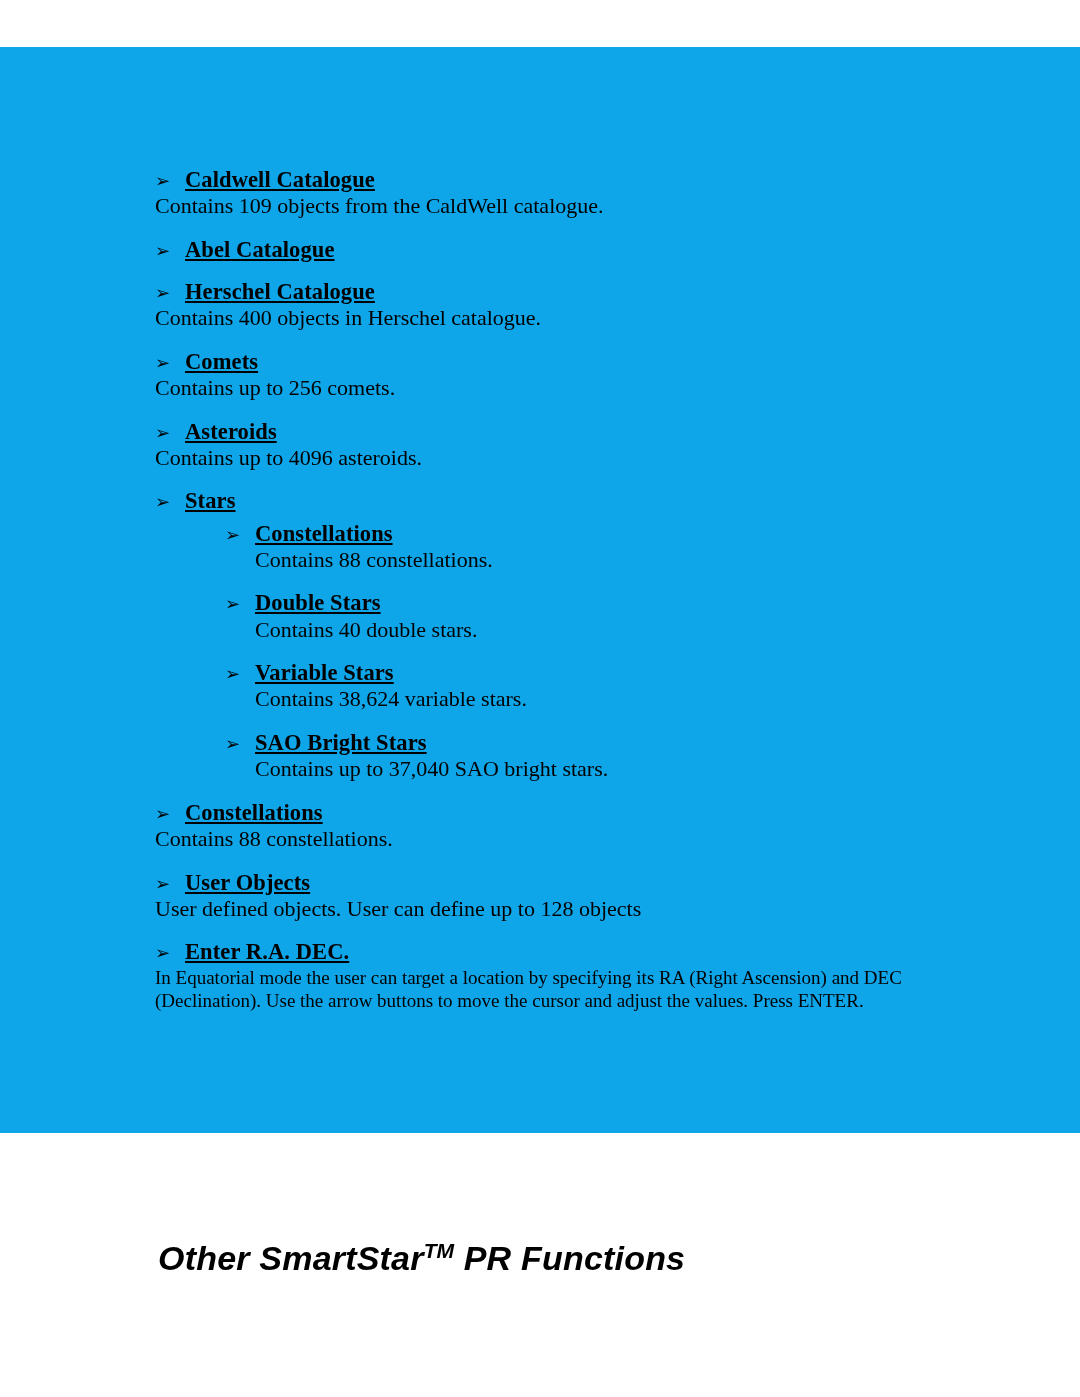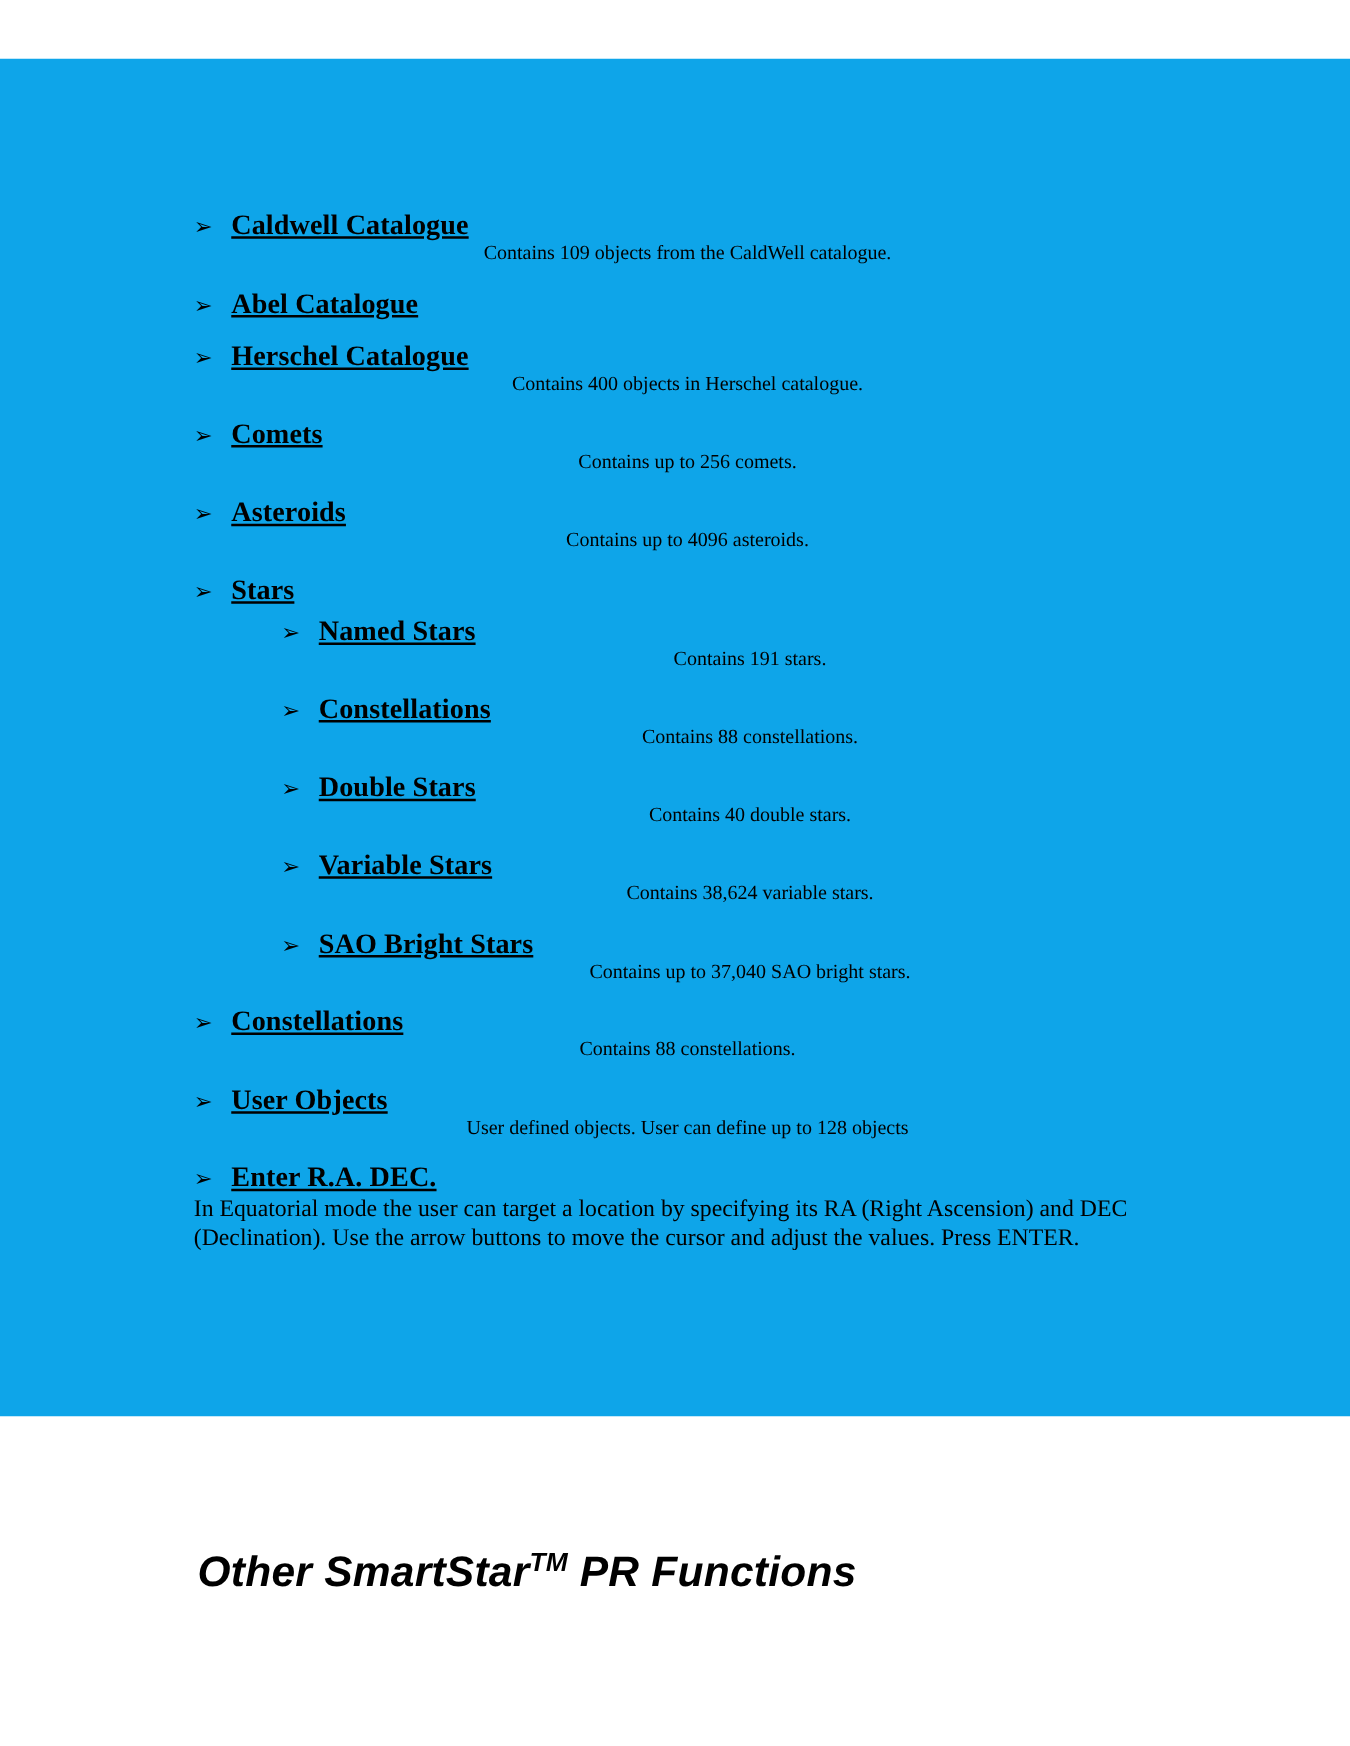--- a/index.html
+++ b/index.html
@@ -63,25 +63,25 @@
 
   .head-text {
     font-size: 22.5px;
     font-weight: bold;
     text-decoration: underline;
     letter-spacing: 0.1px;
   }
 
   .entry-body {
     display: block;
-    font-size: 16px;
+    font-size: 22px;
     line-height: 1.21;
     margin: 1px 0 0 0;
     padding: 0;
-    text-align: center;
+    text-align: left;
   }
   
   .entry.level-1 > .entry-body {
     margin-left: 0;
   }
   
   .entry.level-2 > .entry-body {
     margin-left: 30px;
   }
 
@@ -160,26 +160,20 @@
       <div class="entry-body">Contains up to 4096 asteroids.</div>
     </div>
 
     <div class="entry level-1 has-children">
       <div class="entry-head">
         <span class="bullet">➢</span><span class="head-text">Stars</span>
       </div>
 
       <div class="children">
 
-        <div class="entry level-2">
-          <div class="entry-head">
-            <span class="bullet">➢</span><span class="head-text">Named Stars</span>
-          </div>
-          <div class="entry-body">Contains 191 stars.</div>
-        </div>
 
         <div class="entry level-2">
           <div class="entry-head">
             <span class="bullet">➢</span><span class="head-text">Constellations</span>
           </div>
           <div class="entry-body">Contains 88 constellations.</div>
         </div>
 
         <div class="entry level-2">
           <div class="entry-head">

